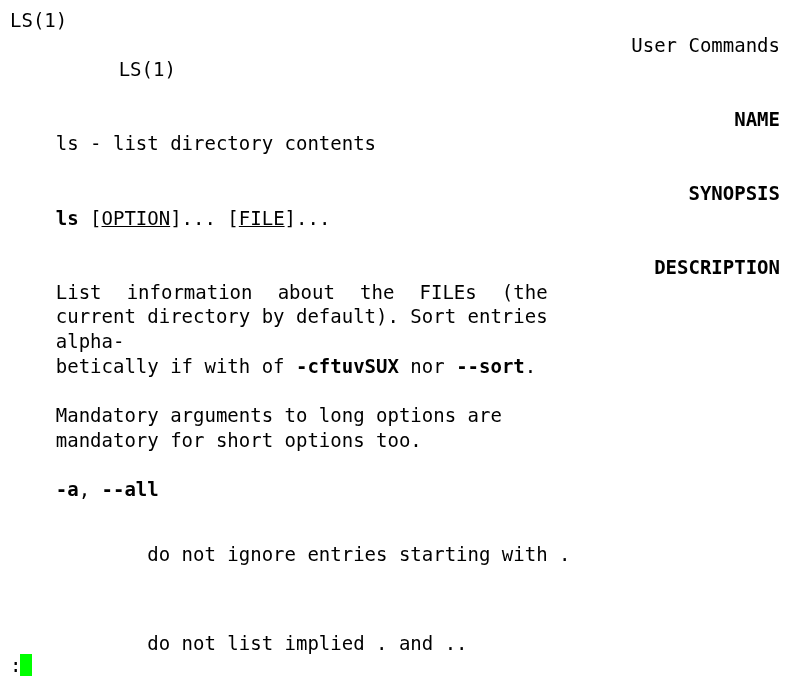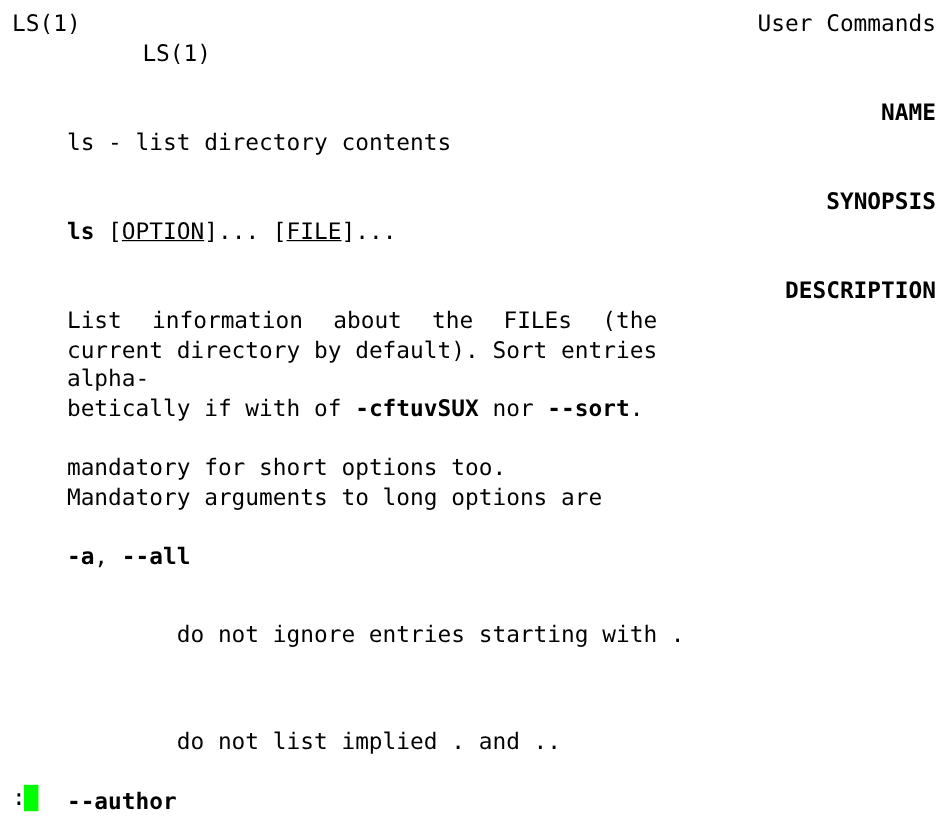--- a/index.html
+++ b/index.html
@@ -1,18 +1,19 @@
 <!DOCTYPE html>
 <html><head>
   <meta charset="utf-8">
   <style>
     * {
       margin: 0;
       padding: 0;
       box-sizing: border-box;
+      flex-direction: column;
     }
     body {
       font-family: "DejaVu Sans Mono", "Liberation Mono", "Consolas", monospace;
       font-size: 19px;
       line-height: 1.3;
       background: #ffffff;
       color: #000000;
       width: 790px;
       height: 684px;
       overflow: hidden;
@@ -90,22 +91,22 @@
 <div class="section-heading">SYNOPSIS</div>
 <div class="section-body">
   <span class="bold">ls</span><span> [</span><span class="underline">OPTION</span><span>]... [</span><span class="underline">FILE</span><span>]...</span>
 </div>
 
 <div class="section-heading">DESCRIPTION</div>
 <div class="section-body">
   <div class="desc-text">List information about the FILEs (the current directory by default).  Sort  entries  alpha‐</div>
   <div><span>betically if with of </span><span class="bold">-cftuvSUX</span><span> nor </span><span class="bold">--sort</span><span>.</span></div>
   <div class="gap"></div>
+  <div>Mandatory   arguments  to  long  options  are</div>
   <div>mandatory for short options too.</div>
-  <div>Mandatory   arguments  to  long  options  are</div>
   <div class="gap"></div>
   <div>
     <span class="bold">-a</span><span>, </span><span class="bold">--all</span>
   </div>
   <div class="option-desc">do not ignore entries starting with  .</div>
   <div class="gap"></div>
   <div class="option-desc">do not list implied . and ..</div>
   <div class="gap"></div>
   <div>
     <span class="bold">--author</span>

